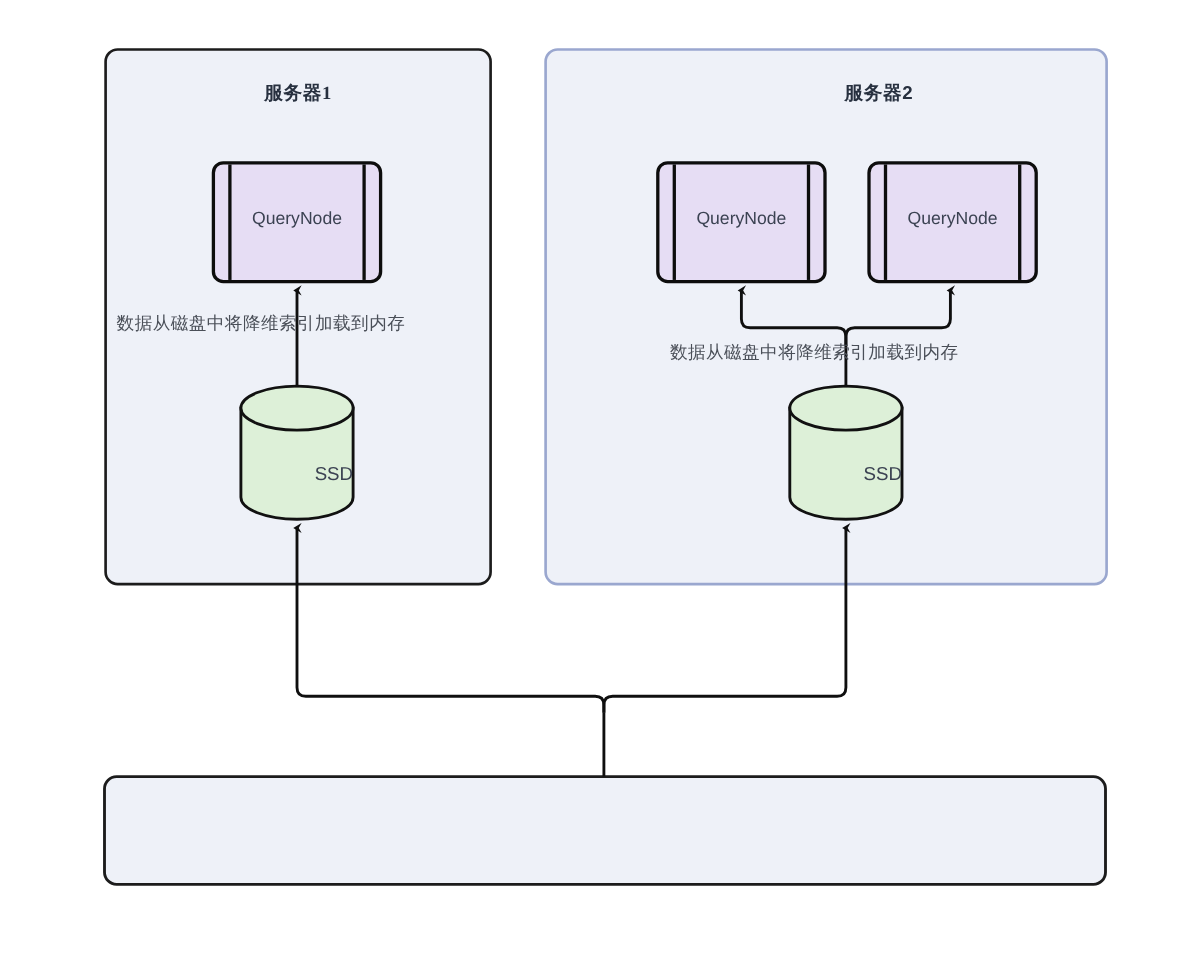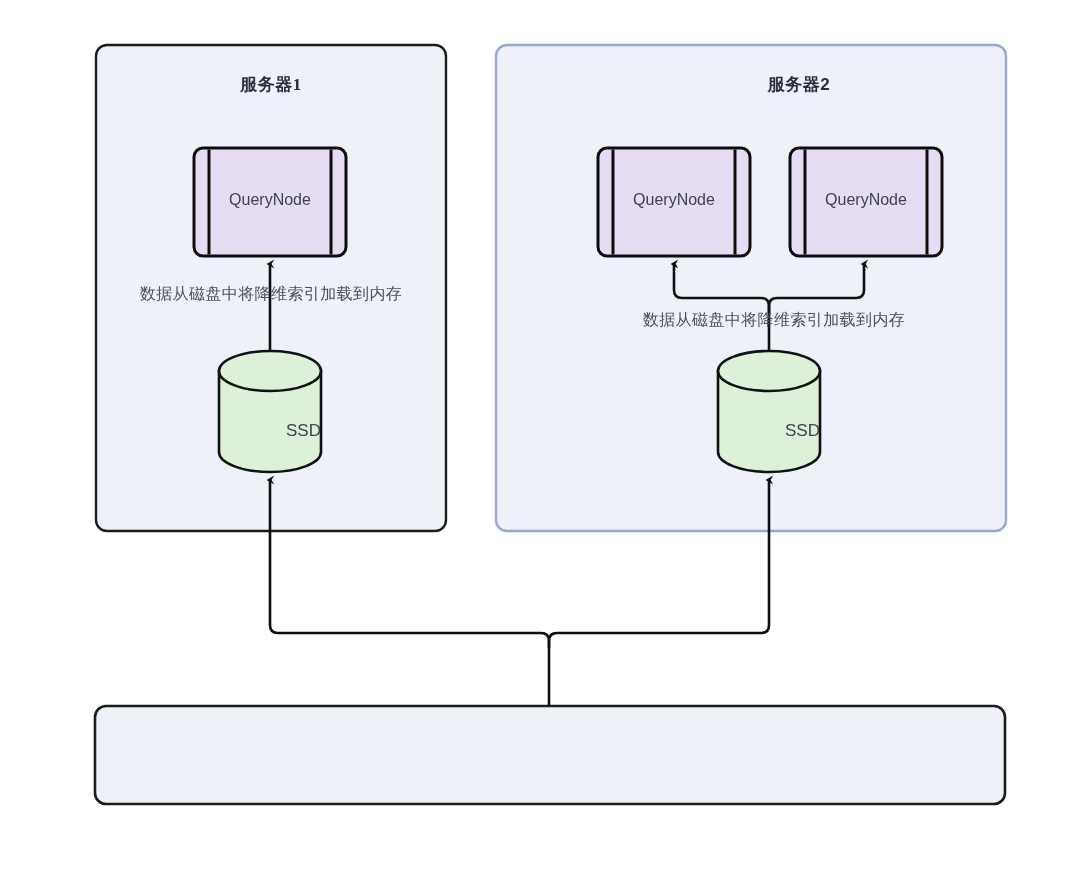--- a/index.html
+++ b/index.html
@@ -44,21 +44,20 @@
     position: absolute;
     font-size: 17px;
     color: #3b4252;
     text-align: right;
     white-space: nowrap;
   }
   .edge-label {
     position: absolute;
     font-size: 16px;
     color: #4a4f58;
-    text-align: center;
     white-space: nowrap;
     letter-spacing: 0.4px;
   }
   .minio-label {
     position: absolute;
     font-weight: bold;
     font-size: 24px;
     color: #26303e;
     text-align: center;
     white-space: nowrap;

